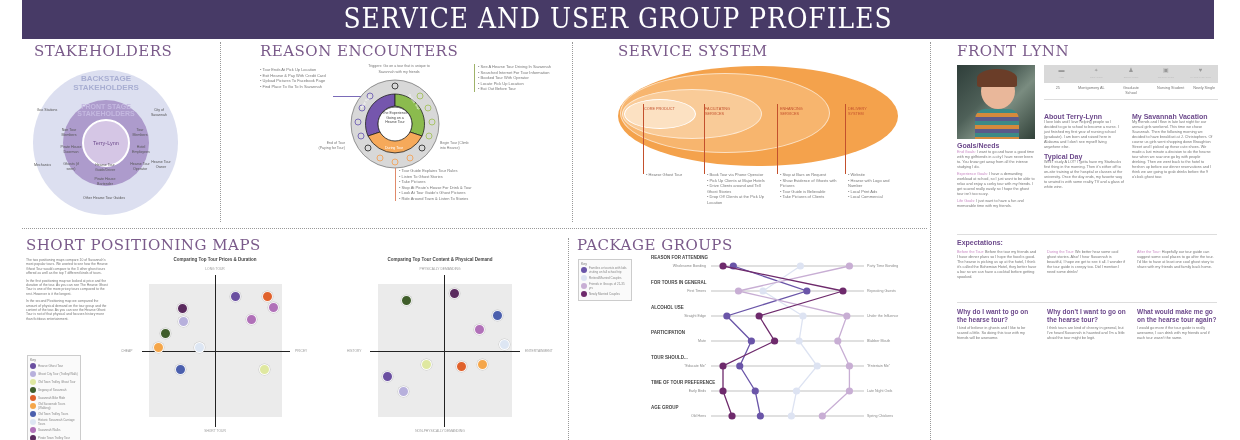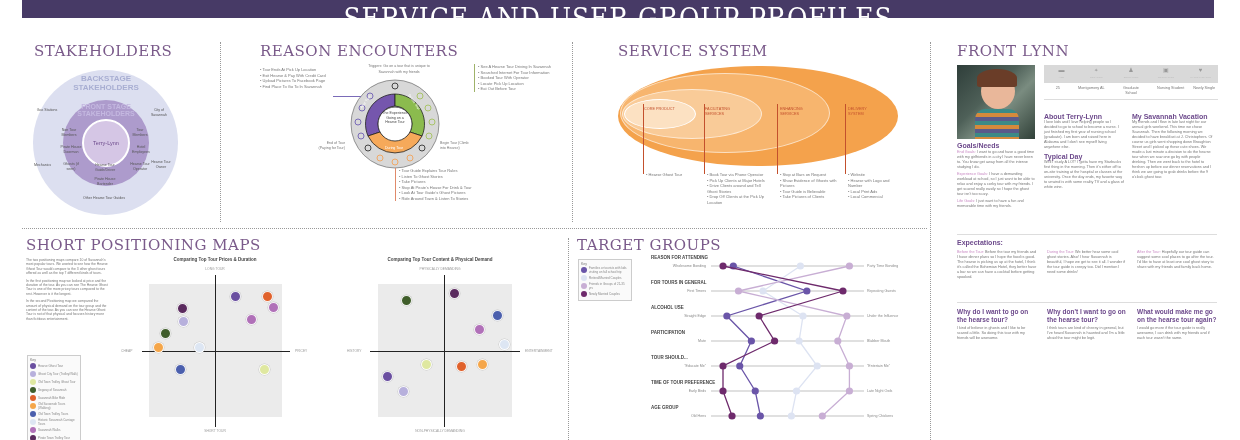--- a/index.html
+++ b/index.html
@@ -1,17 +1,17 @@
 <!DOCTYPE html>
 <html><head>
 <meta charset="utf-8">
 <style>
 *{box-sizing:border-box;margin:0;padding:0}
 body{width:1240px;height:440px;background:#fff;font-family:"Liberation Sans",sans-serif;color:#555;position:relative;overflow:hidden;font-size:4px}
-.banner{position:absolute;left:22px;top:0;width:1192px;height:18px;background:#473a66}
+.banner{position:absolute;left:22px;top:0;width:1192px;height:39px;background:#473a66}
 .banner h1{position:absolute;left:0;right:0;top:4px;text-align:center;font-family:"DejaVu Serif",serif;font-weight:normal;color:#fff;font-size:25px;letter-spacing:1px;transform:scaleY(1.15)}
 .title{position:absolute;font-family:"DejaVu Serif",serif;color:#7a5a8a;font-size:15px;letter-spacing:0.5px;white-space:nowrap}
 .vdiv{position:absolute;border-left:1px dotted #999}
 .hdiv{position:absolute;border-top:1px dotted #999}
 .small{font-size:4px;color:#777;line-height:5.5px}
 .abs{position:absolute}
 .bul::before{content:"• ";color:#777}
 .circle-txt{position:absolute;font-size:3.6px;text-align:center;color:#555;line-height:4.5px}
 .dot{position:absolute;border-radius:50%}
 .legend{position:absolute;border:1px solid #ccc;background:#fafafa;padding:2px}
@@ -309,21 +309,21 @@
       <div class="dot" title="Historic Savannah Carriage Tours" style="left: 499.22px; top: 338.9px; height: 11px; width: 11px; background: rgb(221, 230, 243); border: 1px solid rgba(255, 255, 255, 0.9); box-shadow: rgba(0, 0, 0, 0.15) 0px 0px 0px 0.5px;"></div>
       <div class="dot" title="Old Town Trolley Ghost Tour" style="left: 421.34px; top: 358.7px; height: 11px; width: 11px; background: rgb(223, 232, 160); border: 1px solid rgba(255, 255, 255, 0.9); box-shadow: rgba(0, 0, 0, 0.15) 0px 0px 0px 0.5px;"></div>
       <div class="dot" title="Savannah Bike Ride" style="left: 455.66px; top: 361.34px; height: 11px; width: 11px; background: rgb(224, 97, 43); border: 1px solid rgba(255, 255, 255, 0.9); box-shadow: rgba(0, 0, 0, 0.15) 0px 0px 0px 0.5px;"></div>
       <div class="dot" title="Old Savannah Tours" style="left: 477.44px; top: 358.7px; height: 11px; width: 11px; background: rgb(245, 166, 74); border: 1px solid rgba(255, 255, 255, 0.9); box-shadow: rgba(0, 0, 0, 0.15) 0px 0px 0px 0.5px;"></div>
       <div class="dot" title="Hearse Ghost Tour" style="left: 382.4px; top: 370.58px; height: 11px; width: 11px; background: rgb(106, 79, 160); border: 1px solid rgba(255, 255, 255, 0.9); box-shadow: rgba(0, 0, 0, 0.15) 0px 0px 0px 0.5px;"></div>
       <div class="dot" title="Ghost City Tour" style="left: 398.24px; top: 386.42px; height: 11px; width: 11px; background: rgb(183, 176, 220); border: 1px solid rgba(255, 255, 255, 0.9); box-shadow: rgba(0, 0, 0, 0.15) 0px 0px 0px 0.5px;"></div>
     </div>
 </section>
 
 <section>
-  <div class="title" style="left:577px;top:236px">TARGET GROUPS</div>
+  <div class="title" style="left:577px;top:236px">PACKAGE GROUPS</div>
   <div class="legend" style="left:578px;top:259px;width:54px">
     <div style="font-size:3.5px;color:#777">Key</div>
     <div class="row">
         <span class="sw" style="background:#6a55a8"></span>
         <span>Families or tourists with kids visiting on fall school trip</span>
       </div>
     <div class="row">
         <span class="sw" style="background:#dde3f2"></span>
         <span>Retired/Married Couples</span>
       </div>

